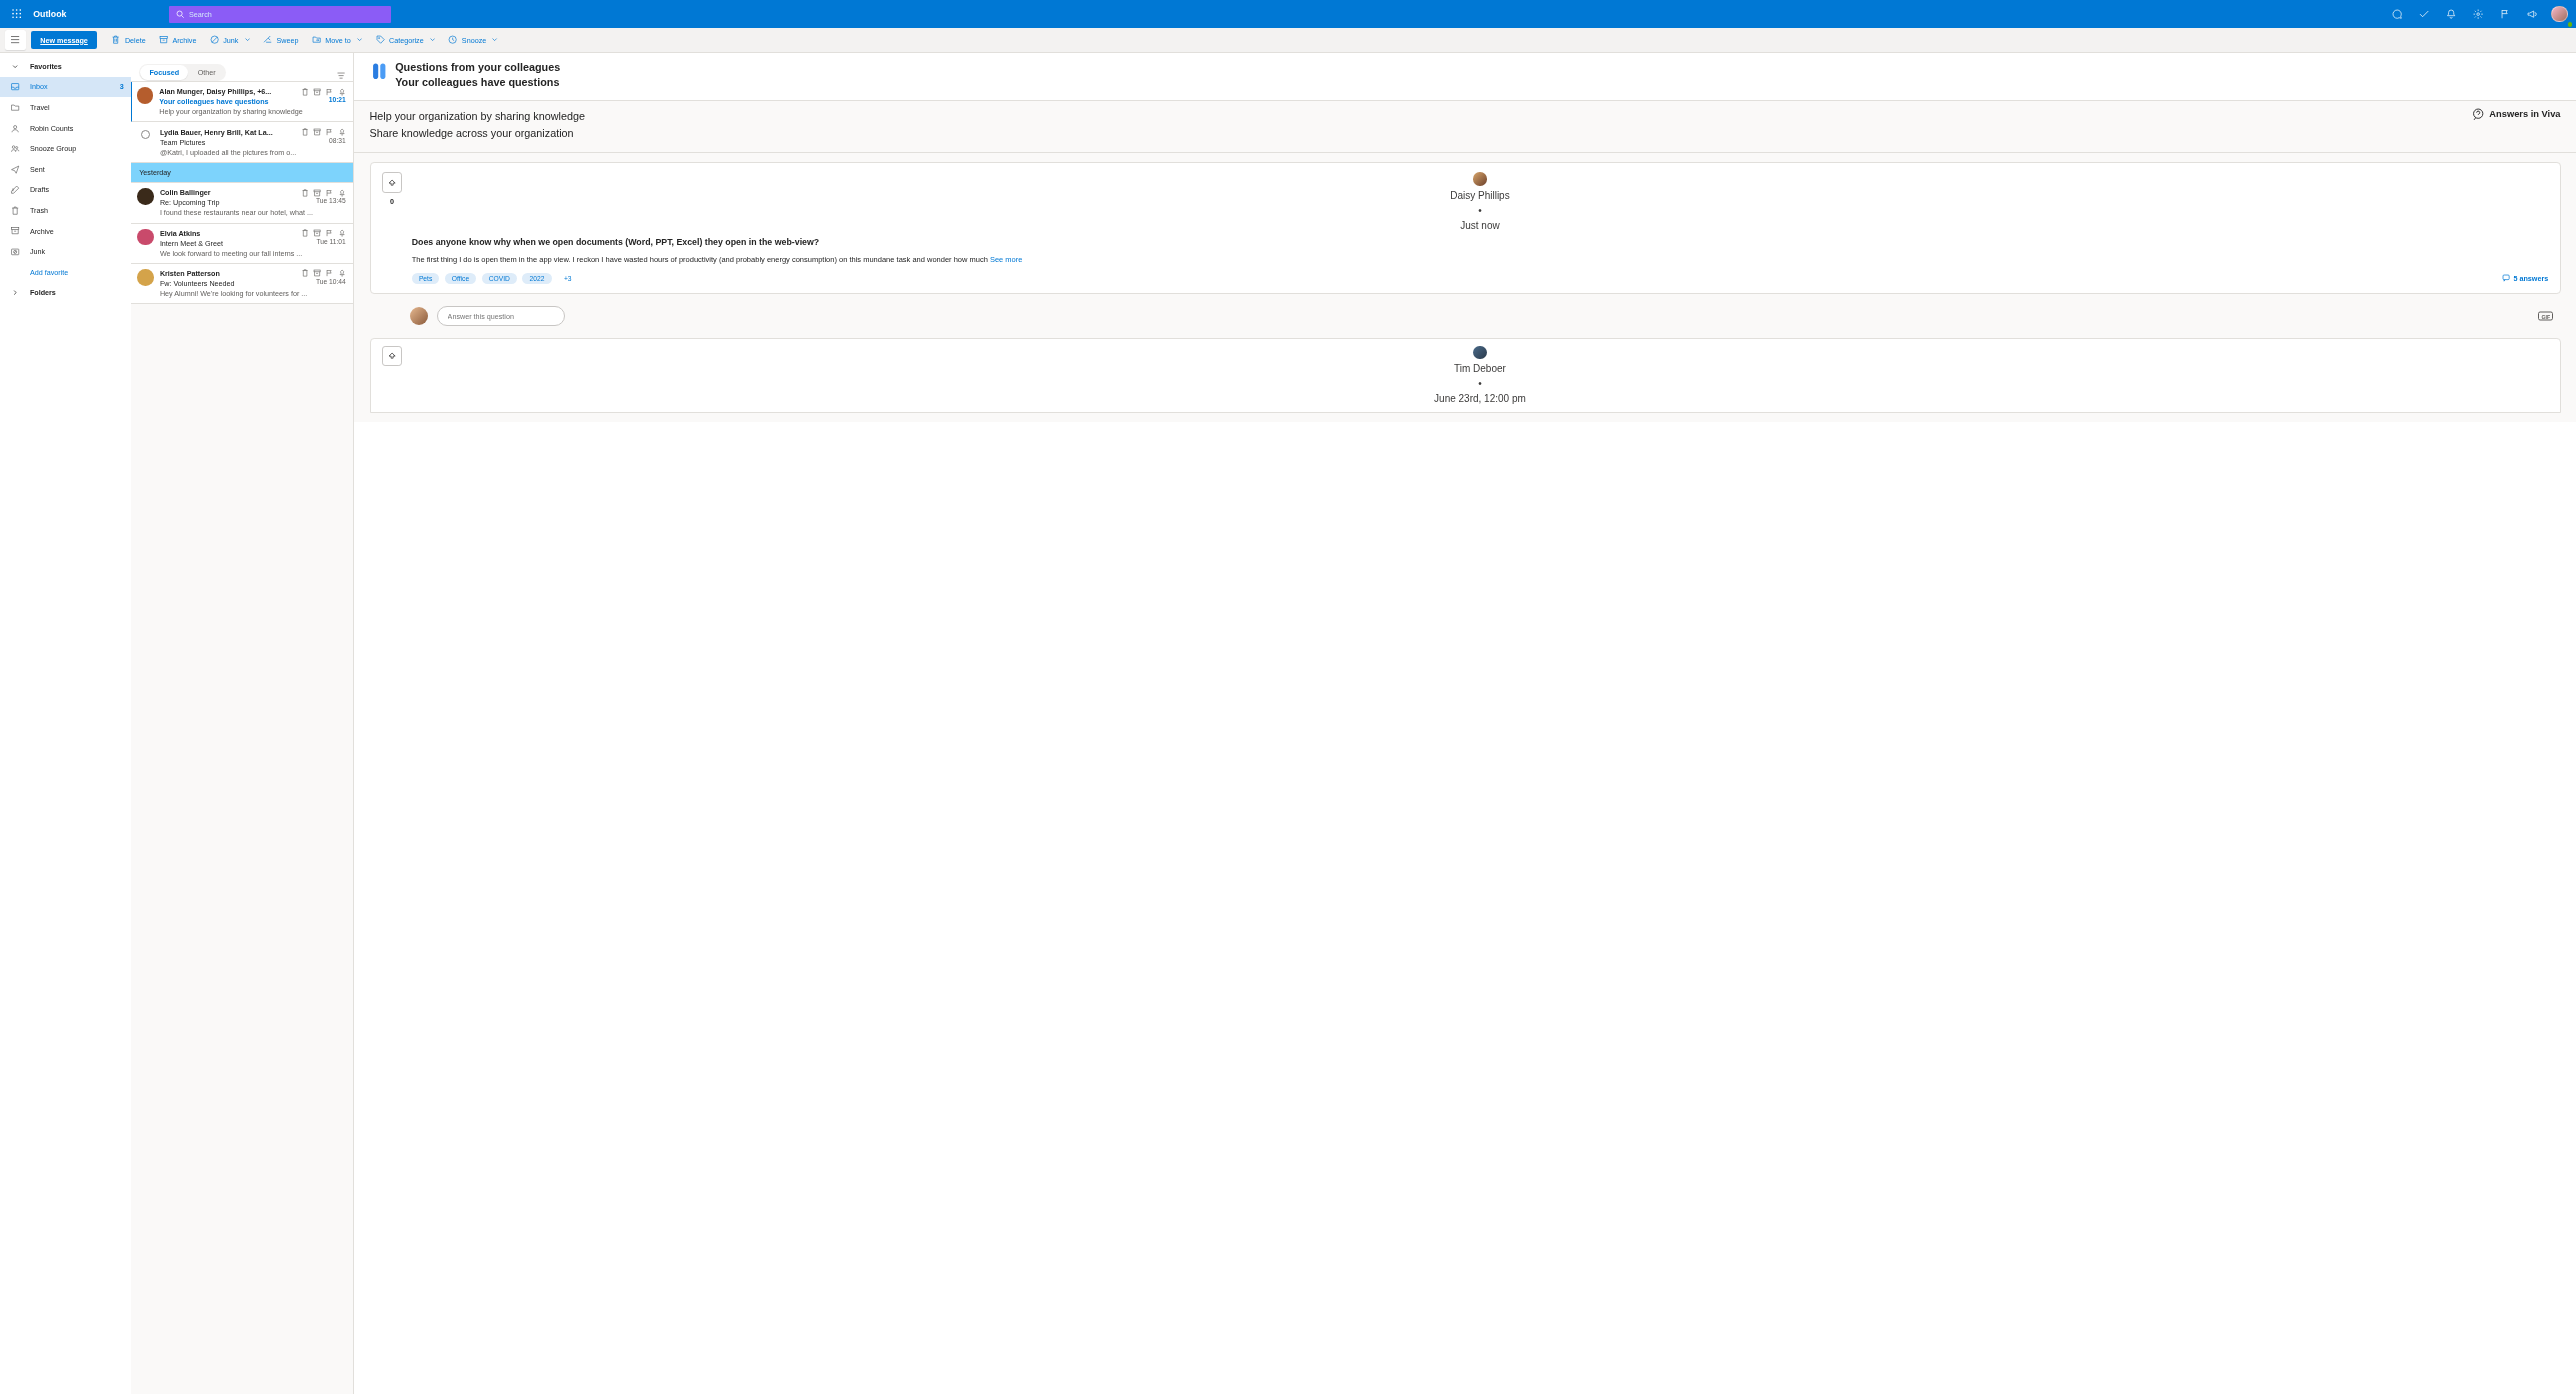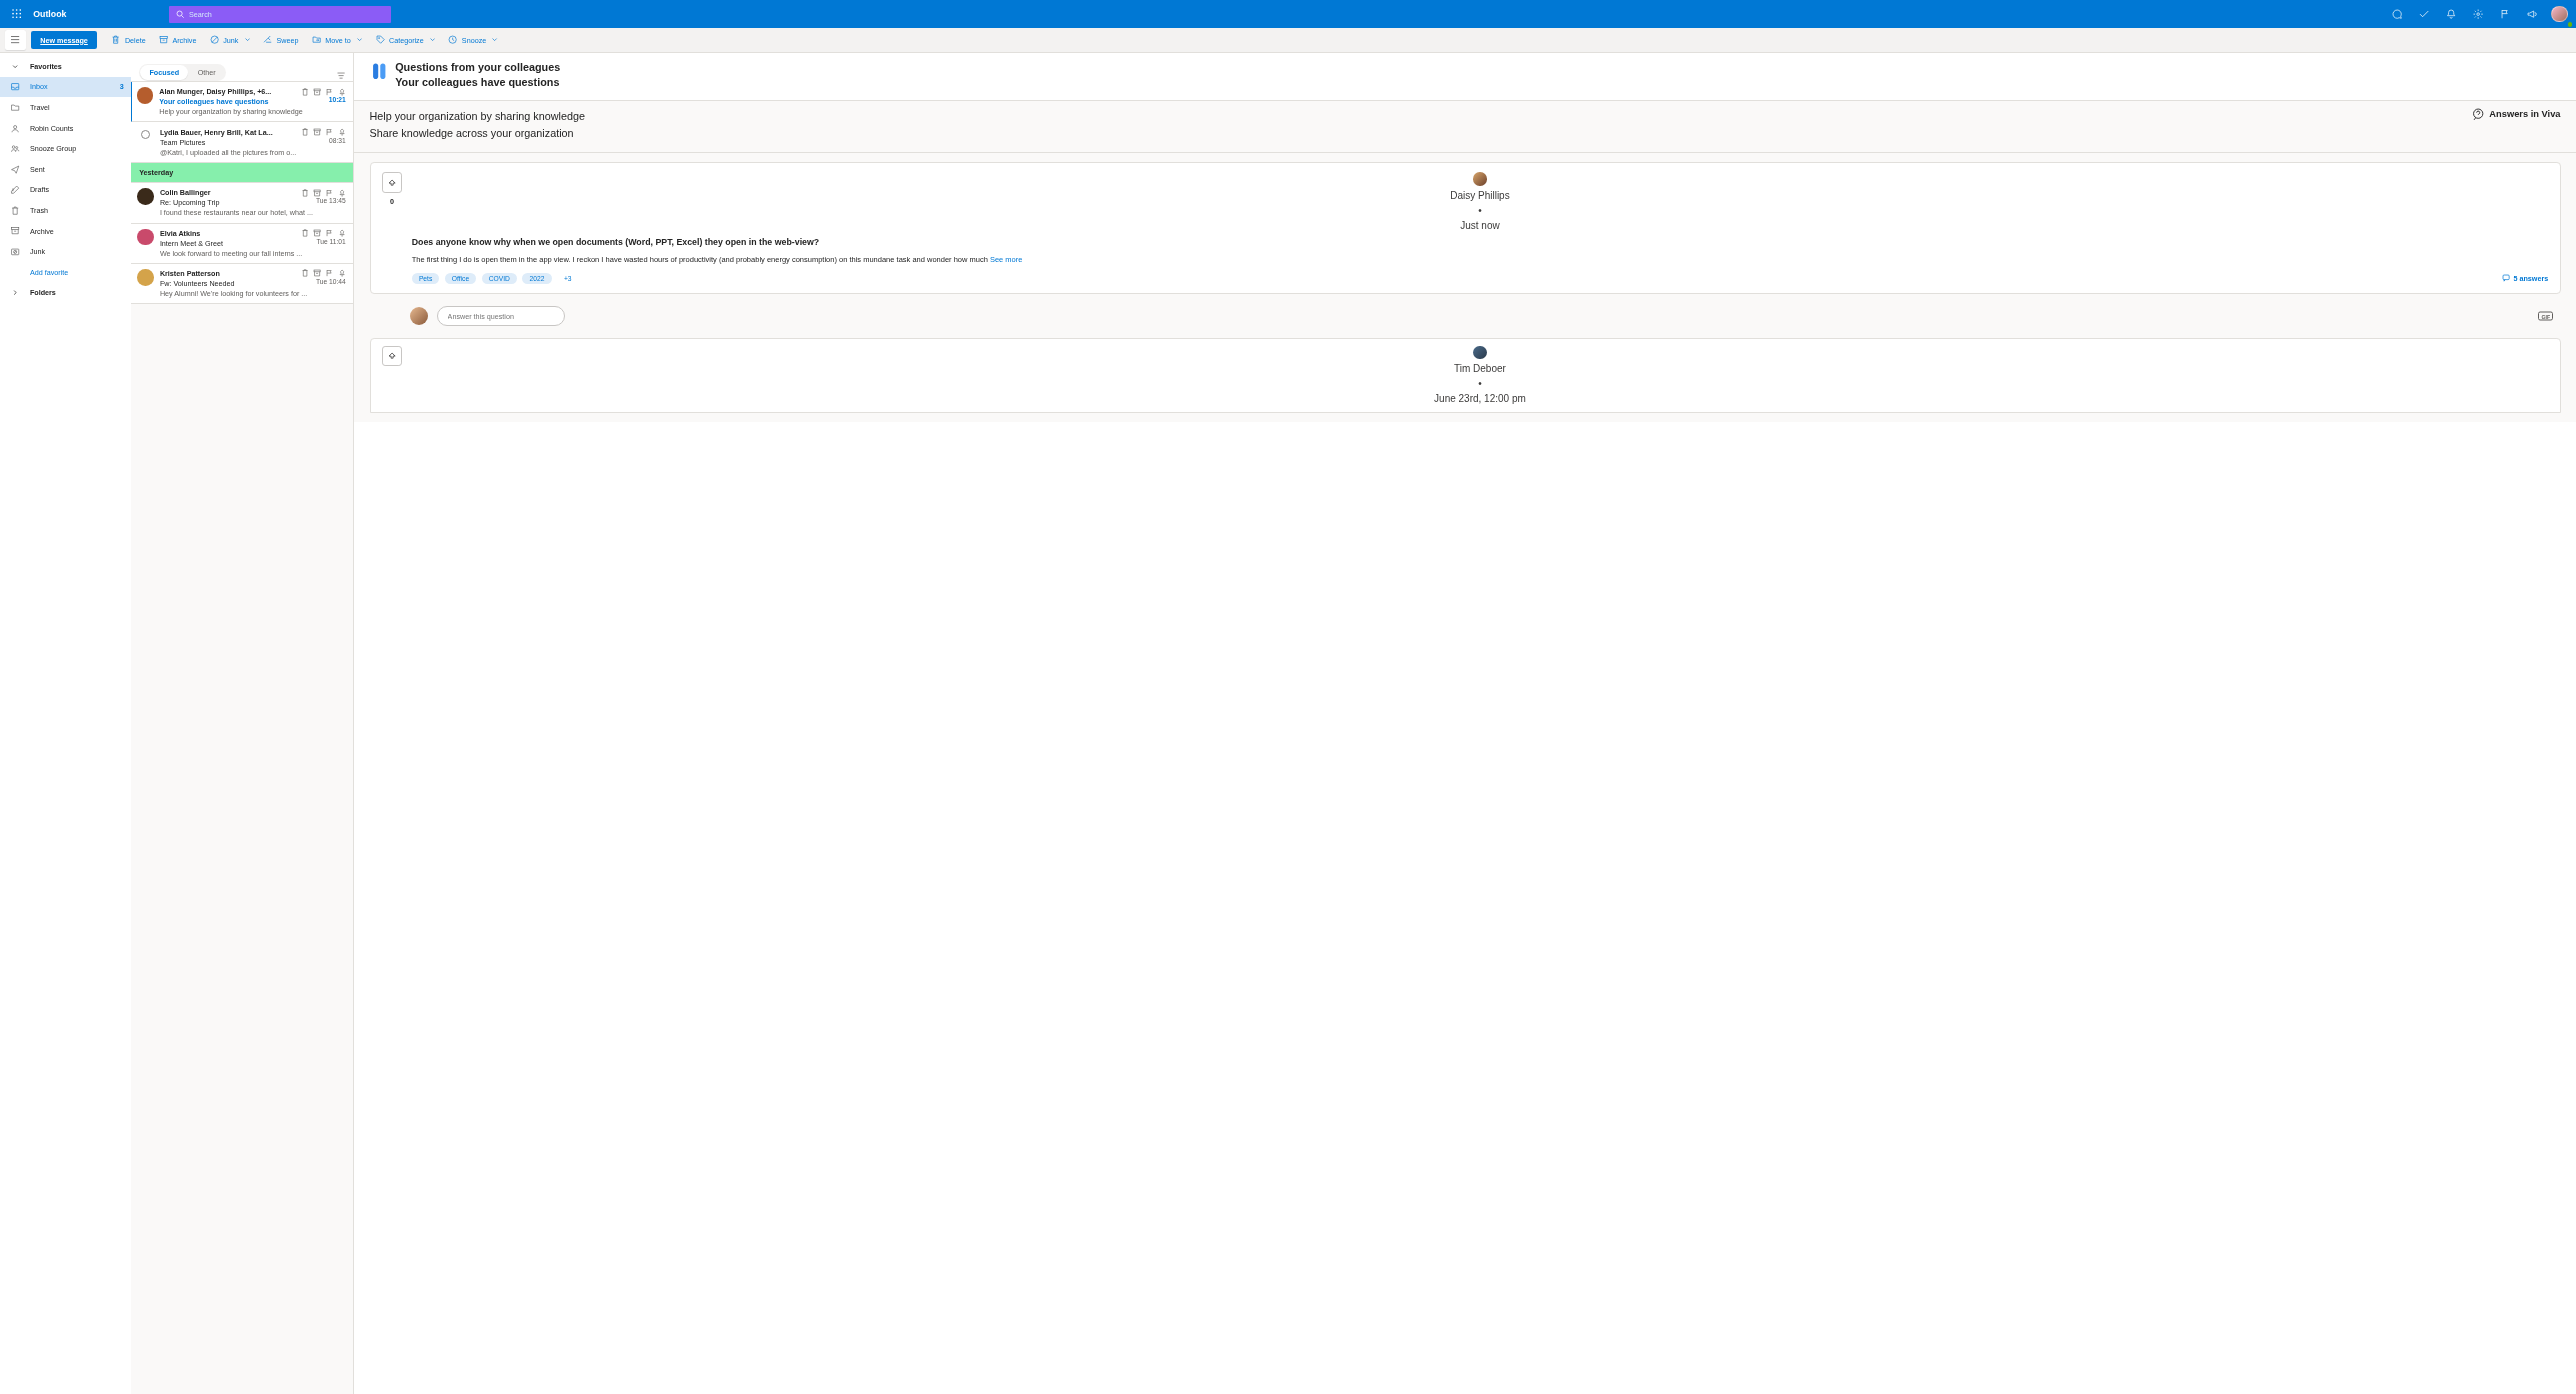--- a/index.html
+++ b/index.html
@@ -85,21 +85,21 @@
 .msg-avatar { width:16.5px; height:16.5px; border-radius:50%; flex-shrink:0; display:flex; align-items:center; justify-content:center; }
 .msg-body { flex:1; min-width:0; }
 .msg-row { display:flex; align-items:center; gap:3.1px; }
 .from { font-size:7.2px; font-weight:600; color:#242424; white-space:nowrap; overflow:hidden; text-overflow:ellipsis; flex:1; }
 .msg-icons { display:flex; gap:4.1px; color:#605e5c; }
 .msg-icons svg { cursor:pointer; }
 .subject { font-size:7.2px; margin-top:1px; }
 .row2 { display:flex; }
 .time { margin-left:auto; font-size:6.7px; color:#605e5c; }
 .preview { font-size:7.2px; color:#605e5c; white-space:nowrap; overflow:hidden; text-overflow:ellipsis; margin-top:1px; }
-.date-hdr { padding: 5.2px 8.2px; font-weight:700; font-size:7.2px; border-bottom:0.5px solid #e1dfdb; background:#86efac; }
+.date-hdr { padding: 5.2px 8.2px; font-weight:400; font-size:7.2px; border-bottom:0.5px solid #e1dfdb; background:#7dd3fc; }
 .reading {
   flex:1; background:#fff; display:flex; flex-direction:column; overflow-y:auto;
 }
 .reading-hdr {
   padding: 7.2px 15.5px 9.3px; display:flex; gap:7.2px; align-items:flex-start;
 }
 .viva-icon { width:18.5px; height:18.5px; flex-shrink:0; margin-top:2.1px; }
 .reading-title { font-size:10.8px; font-weight:600; line-height:1.4; }
 .reading-sub {
   padding: 7.2px 15.5px 10.3px; background:#faf9f8; border-top:0.5px solid #e1dfdb; border-bottom:0.5px solid #e1dfdb;

